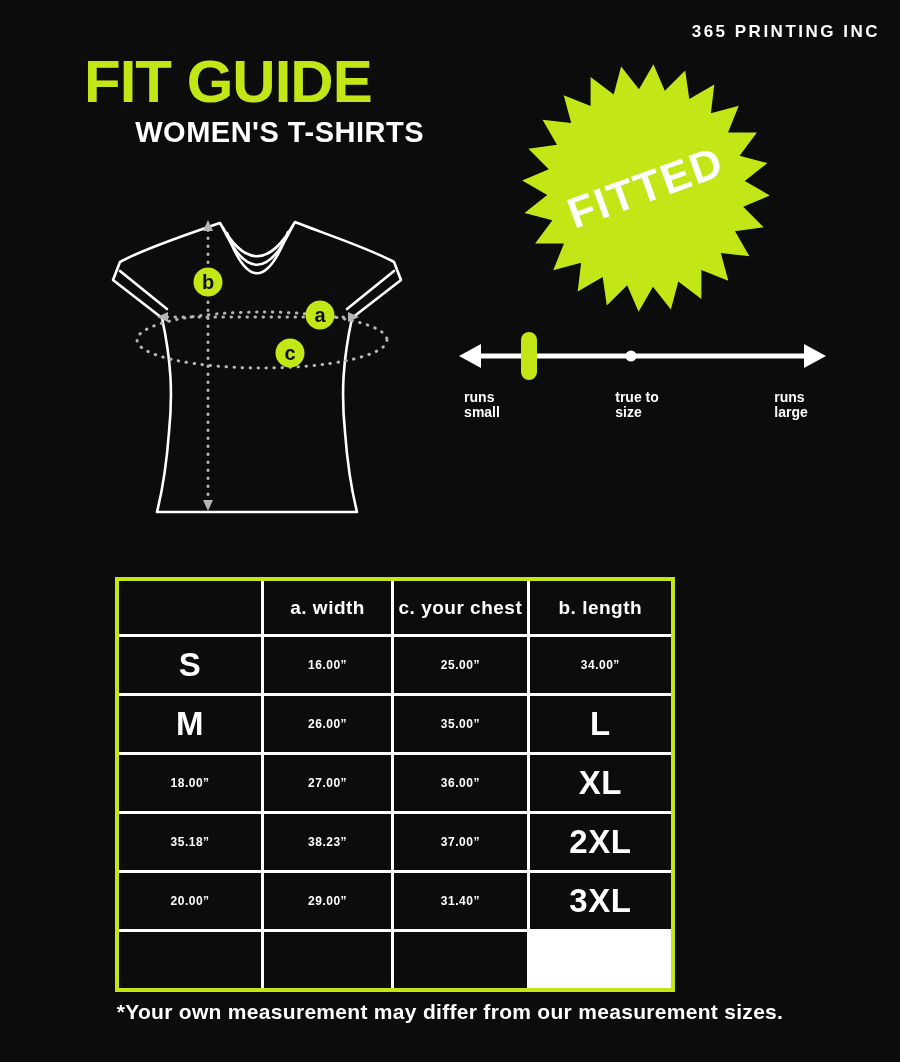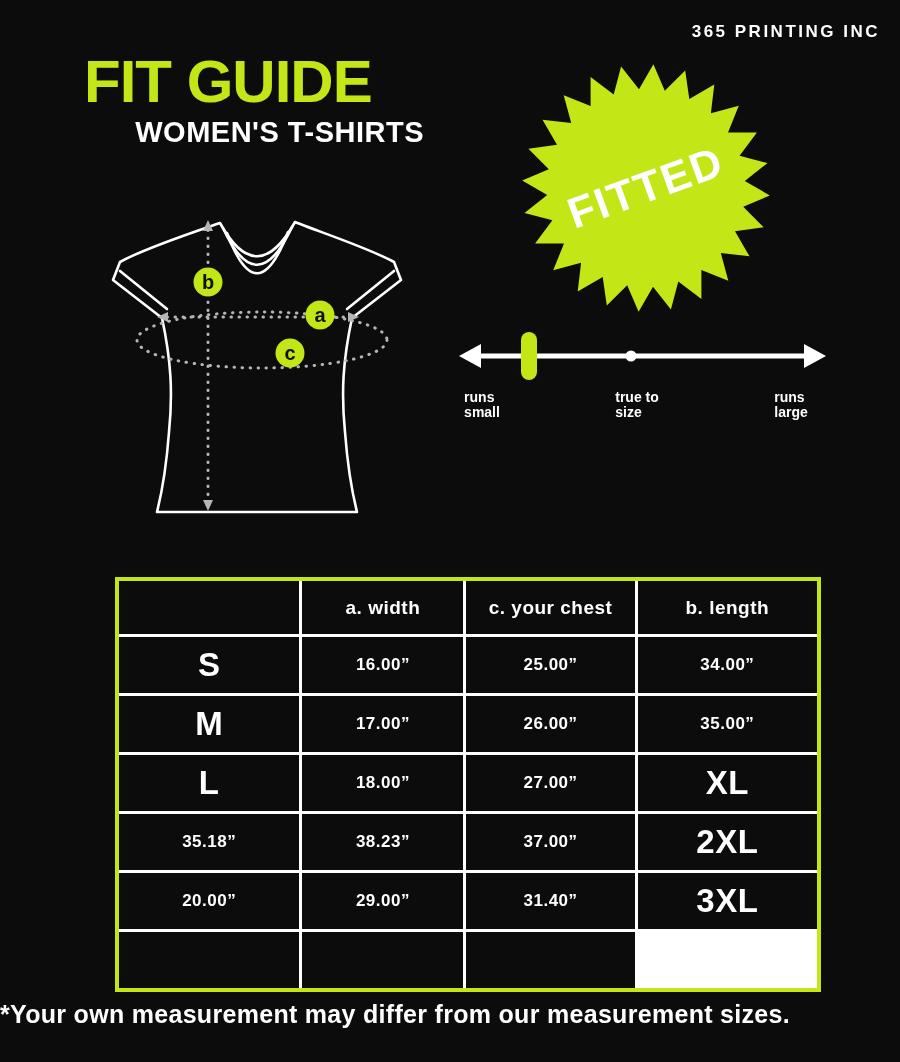--- a/index.html
+++ b/index.html
@@ -53,40 +53,40 @@
   .scale-label{
     position:absolute;transform:translateX(-50%);
     color:var(--text);font-size:14px;font-weight:bold;line-height:1.05;text-align:left;
     white-space:nowrap;
   }
   .scale-label-left{left:27px;}
   .scale-label-center{left:182px;}
   .scale-label-right{left:336px;}
   
   .size-table{
-    position:absolute;left:115px;top:577px;width:706px;height:415px;
+    position:absolute;left:115px;top:577px;width:560px;height:415px;
     box-sizing:border-box;border:4px solid var(--accent);
     background:#ffffff;
     display:grid;
     grid-template-columns:178fr 159fr 166fr 177fr;
     grid-template-rows:53fr 56fr 56fr 56fr 56fr 56fr 56fr;
     gap:3px;
   }
   .cell{
     background:var(--background);color:var(--text);
     display:flex;align-items:center;justify-content:center;
     font-weight:bold;
   }
   .cell-header{font-size:19px;letter-spacing:0.5px;}
   .cell-size{font-size:33px;letter-spacing:0.5px;}
-  .cell-value{font-size:17px;letter-spacing:0.5px;}
+  .cell-value{font-size:12px;letter-spacing:0.5px;}
   
   .footnote{
-    position:absolute;left:0;top:1000px;width:900px;
-    color:var(--text);font-size:25px;font-weight:bold;letter-spacing:0.3px;
+    position:absolute;left:0;top:1000px;width:900px;text-align:center;
+    color:var(--text);font-size:21px;font-weight:bold;letter-spacing:0.3px;
   }
 </style>
 </head>
 <body>
 
 <div class="canvas">
 
   <div class="brand">365 PRINTING INC</div>
 
   <div class="title-block">
@@ -167,27 +167,27 @@
     <div class="cell cell-header">a. width</div>
     <div class="cell cell-header">c. your chest</div>
     <div class="cell cell-header">b. length</div>
 
     <div class="cell cell-size">S</div>
     <div class="cell cell-value">16.00”</div>
     <div class="cell cell-value">25.00”</div>
     <div class="cell cell-value">34.00”</div>
 
     <div class="cell cell-size">M</div>
-    <div class="cell cell-value">17.00”</div>
     <div class="cell cell-value">26.00”</div>
     <div class="cell cell-value">35.00”</div>
 
     <div class="cell cell-size">L</div>
     <div class="cell cell-value">18.00”</div>
     <div class="cell cell-value">27.00”</div>
+    <div class="cell cell-value">36.00”</div>
 
     <div class="cell cell-size">XL</div>
     <div class="cell cell-value">35.18”</div>
     <div class="cell cell-value">38.23”</div>
     <div class="cell cell-value">37.00”</div>
 
     <div class="cell cell-size">2XL</div>
     <div class="cell cell-value">20.00”</div>
     <div class="cell cell-value">29.00”</div>
     <div class="cell cell-value">31.40”</div>

